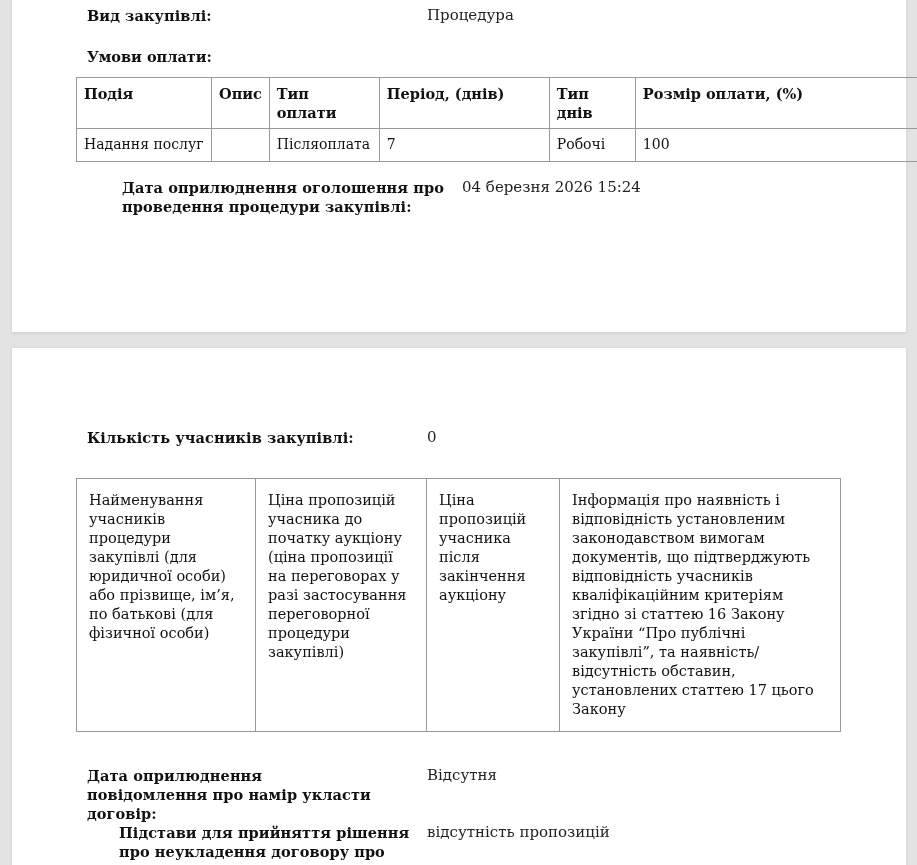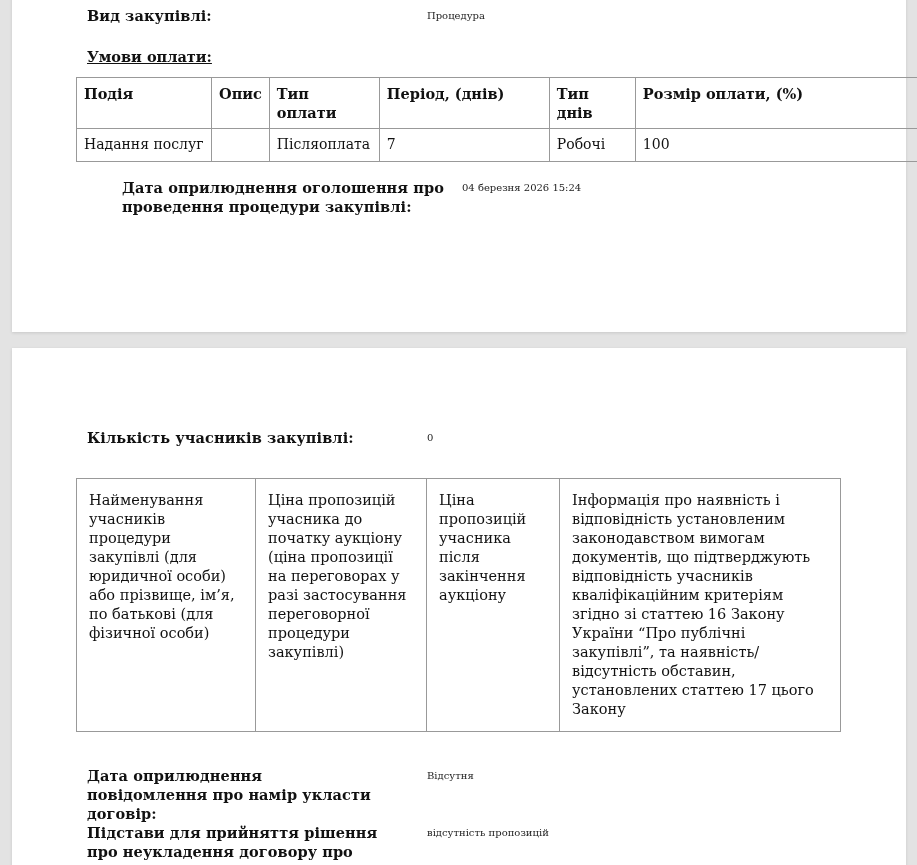--- a/index.html
+++ b/index.html
@@ -33,21 +33,21 @@
       font-size: 14.5px;
       line-height: 19px;
     }
     .field .label {
       width: 340px;
       font-weight: bold;
       letter-spacing: 0.1px;
     }
     .field .value {
       flex: 1;
-      font-size: 10px;
+      font-size: 15px;
       color: #222;
     }
     .section-title {
       position: absolute;
       left: 75px;
       font-size: 14.5px;
       font-weight: bold;
       line-height: 19px;
     }
 
@@ -90,21 +90,21 @@
   </style>
 </head>
 <body>
 
 <div class="page" id="page1">
   <div class="field" style="top:16px;">
     <div class="label">Вид закупівлі:</div>
     <div class="value">Процедура</div>
   </div>
 
-  <div class="section-title" style="top:57px;text-decoration:underline;">Умови оплати:</div>
+  <div class="section-title" style="top:57px;">Умови оплати:</div>
 
   <table id="payment-table">
     <thead>
       <tr>
         <th style="width:120px;">Подія</th>
         <th style="width:42px;">Опис</th>
         <th style="width:95px;">Тип оплати</th>
         <th style="width:155px;">Період, (днів)</th>
         <th style="width:71px;">Тип днів</th>
         <th>Розмір оплати, (%)</th>
@@ -147,17 +147,17 @@
 
   <div class="field" style="top:418px;">
     <div class="label" style="width:340px;padding-right:0;">
       <span style="display:block;width:300px;">Дата оприлюднення повідомлення про намір укласти договір:</span>
     </div>
     <div class="value">Відсутня</div>
   </div>
 
   <div class="field" style="top:475px;">
     <div class="label">
-      <span style="display:block;width:320px;">Підстави для прийняття рішення про неукладення договору про</span>
+      <span style="display:block;width:320px;margin-left:32px;">Підстави для прийняття рішення про неукладення договору про</span>
     </div>
     <div class="value">відсутність пропозицій</div>
   </div>
 </div>
 
 </body></html>

